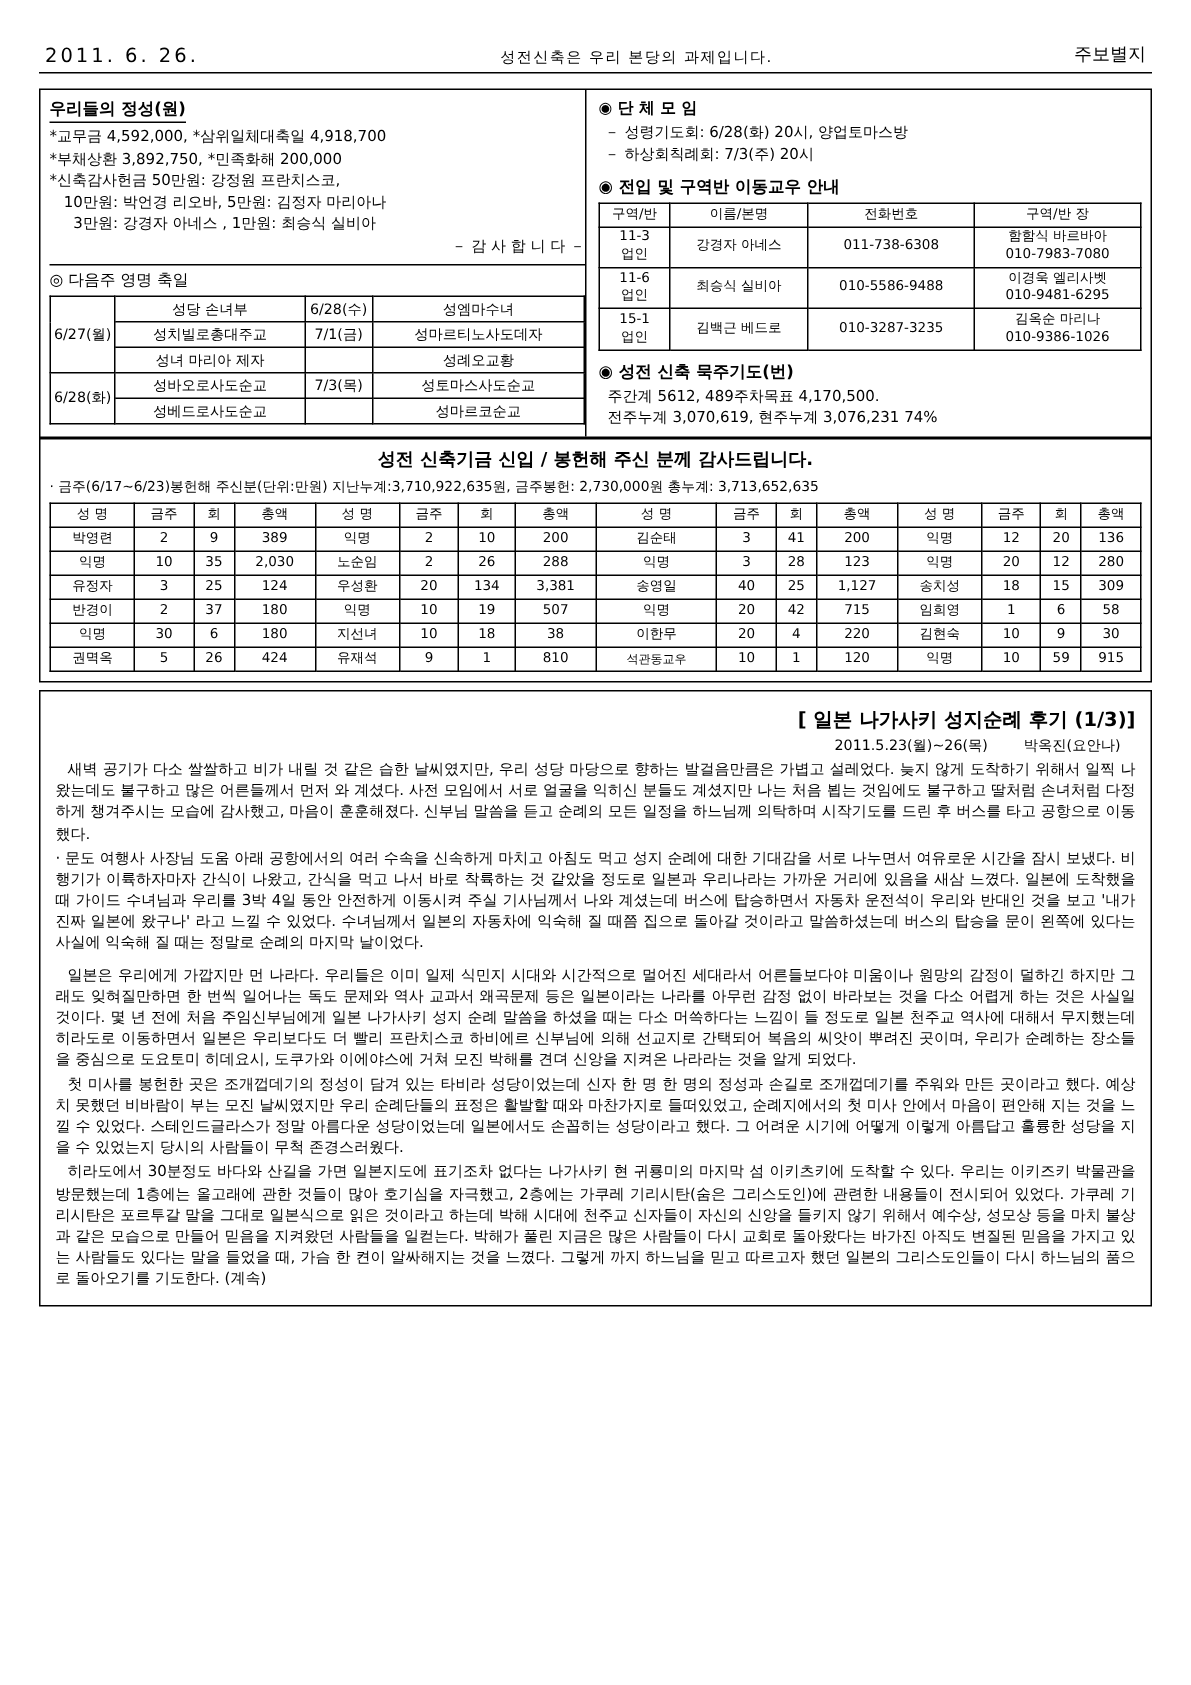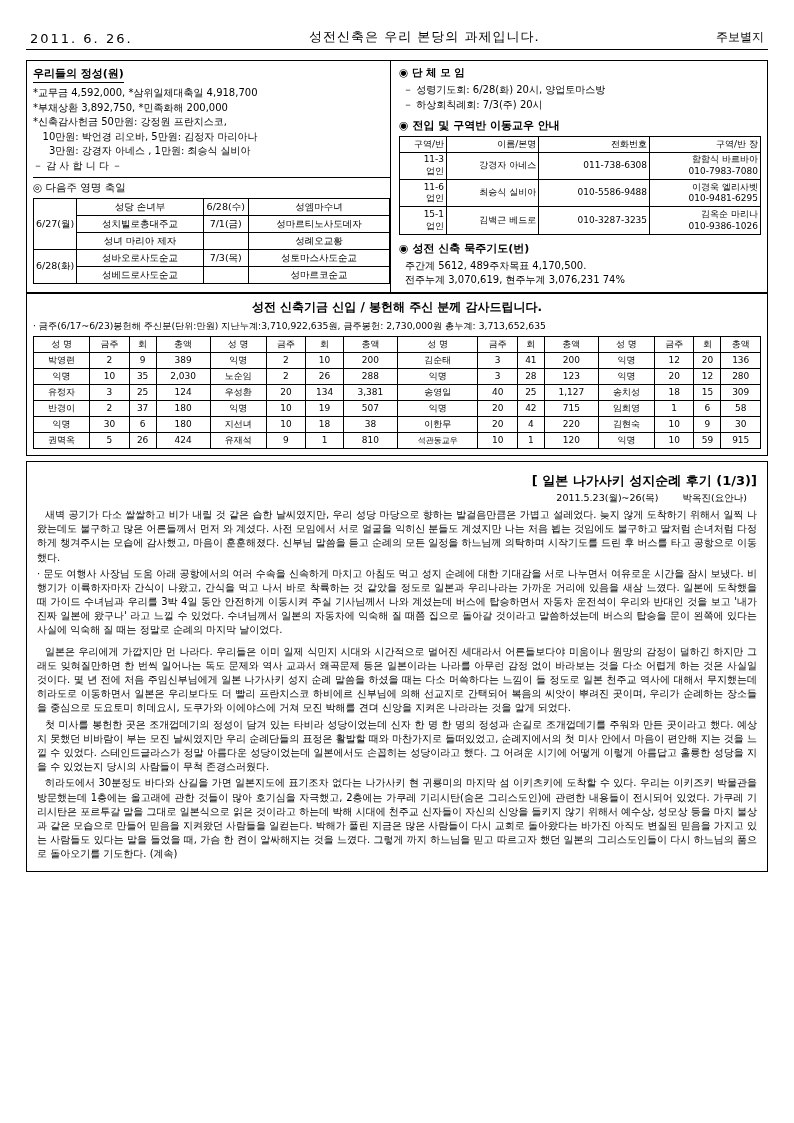--- a/index.html
+++ b/index.html
@@ -7,39 +7,39 @@
     width:794px;height:1123px;
     background:#ffffff;
     font-family:"DejaVu Sans","Liberation Sans",sans-serif;
     color:#000;
     font-size:10px;
   }
   .page{position:relative;width:794px;height:1123px;box-sizing:border-box;padding:28px 26px;}
   
   .hdr{display:flex;align-items:flex-end;justify-content:space-between;padding:0 4px 3px 4px;}
   .hdr-date{font-size:13px;letter-spacing:2px;}
-  .hdr-title{font-size:13px;letter-spacing:1px;}
+  .hdr-title{font-size:10px;letter-spacing:1px;}
   .hdr-right{font-size:12px;}
   .hdr-rule{border-top:1.6px solid #000;margin:0 0 10px 0;}
   
   .topwrap{display:flex;border:1.2px solid #000;box-sizing:border-box;}
   .colL{width:49.2%;box-sizing:border-box;border-right:1.2px solid #000;padding:5px 0 4px 6px;}
   .colR{width:50.8%;box-sizing:border-box;padding:5px 6px 4px 8px;}
   .sect-title{font-weight:bold;font-size:11px;display:inline-block;border-bottom:1.4px solid #000;padding-bottom:1px;margin-bottom:3px;}
   .sect-title2{font-weight:bold;font-size:11px;margin:6px 0 3px 0;}
   .lines div{line-height:1.45;font-size:10px;white-space:pre;}
-  .ctr{text-align:left;}
+  .ctr{text-align:right;}
   
   table{border-collapse:collapse;}
   .nameTbl{width:100%;}
   .nameTbl td{border:0.8px solid #000;font-size:9.5px;padding:1.5px 2px;text-align:center;}
   .nameTbl td.lbl{width:34px;}
   
   .ctab{width:100%;}
-  .ctab td,.ctab th{border:0.8px solid #000;font-size:9px;padding:1.5px 2px;text-align:right;line-height:1.3;}
+  .ctab td,.ctab th{border:0.8px solid #000;font-size:9px;padding:1.5px 2px;text-align:center;line-height:1.3;}
   .ctab th{font-weight:normal;}
   
   .donblock{margin-top:0;border:1.2px solid #000;padding:4px 6px 6px 6px;box-sizing:border-box;}
   .don-title{text-align:center;font-weight:bold;font-size:12px;margin:1px 0 3px 0;}
   .don-sub{font-size:9.2px;line-height:1.5;}
   .dontab{width:100%;margin-top:3px;}
   .dontab td,.dontab th{border:0.8px solid #000;font-size:9px;padding:1px 1px;text-align:center;line-height:1.45;}
   .dontab th{font-weight:normal;}
   
   .article{margin-top:5px;border:1.2px solid #000;padding:6px 10px 8px 10px;box-sizing:border-box;}

